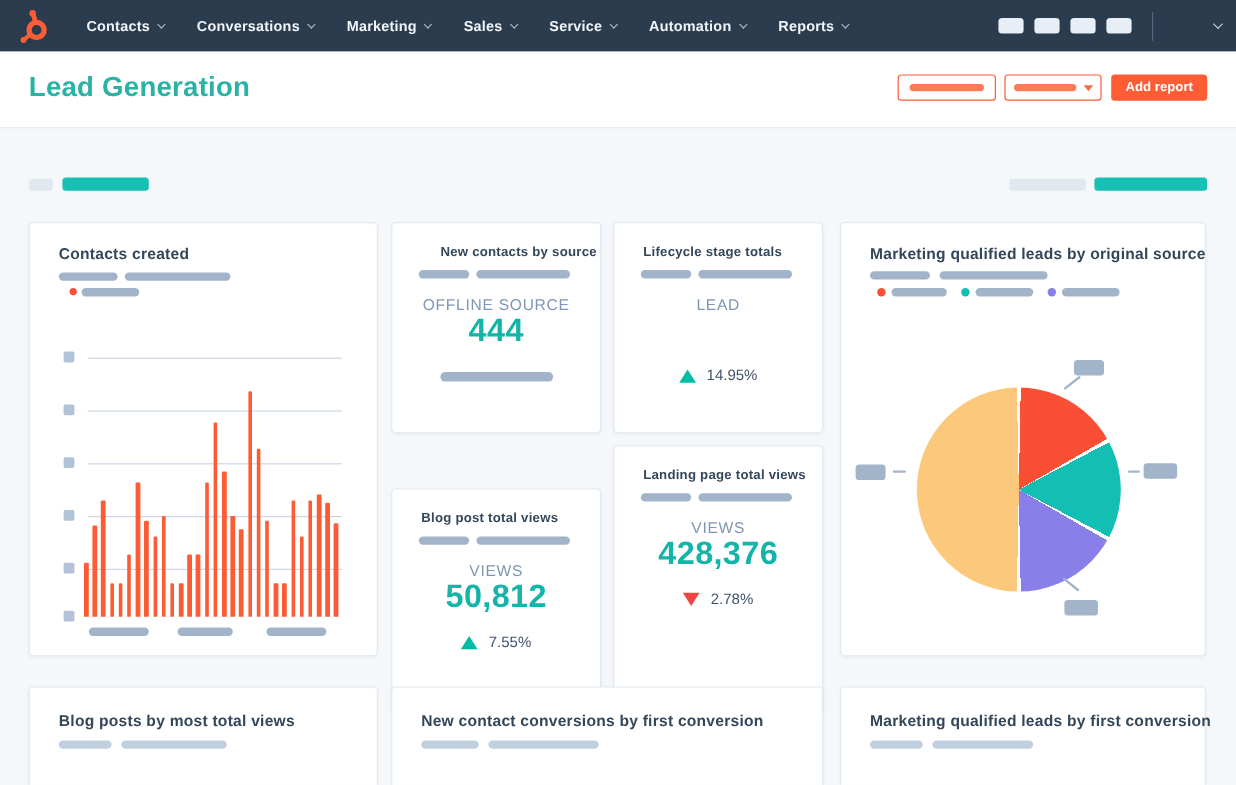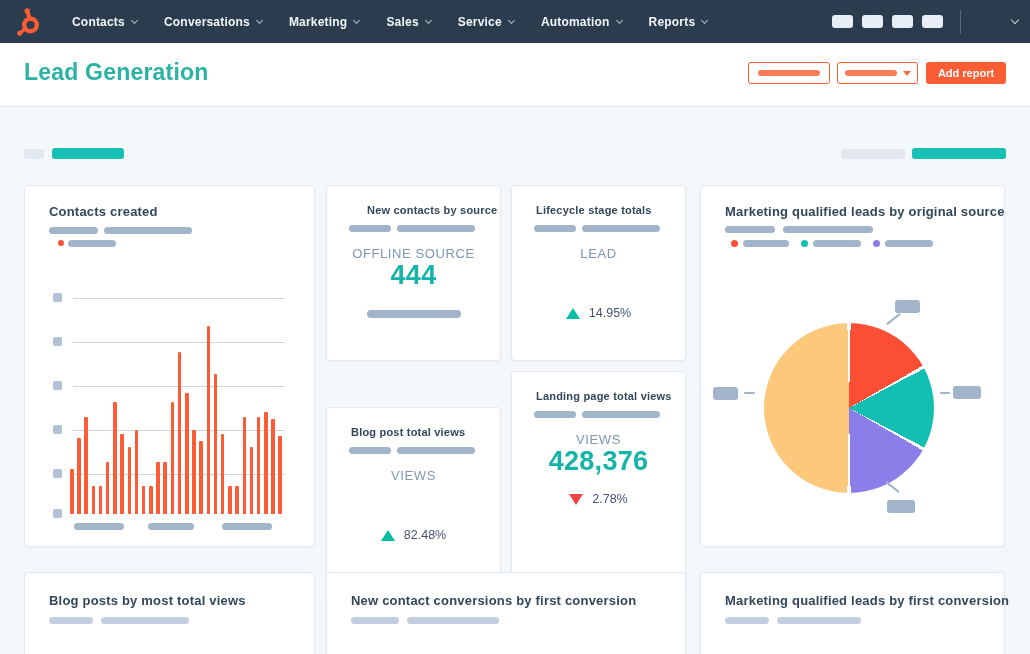--- a/index.html
+++ b/index.html
@@ -204,23 +204,24 @@
     <i class="tri-up"></i>
     <span>14.95%</span>
   </div>
 </div>
 
 <div class="card" style="left:326px; top:371px; width:175px; height:188px;margin-top:36px;">
   <div class="card-title" style="font-size:11px;">Blog post total views</div>
   <div class="ph" style="left:22px; top:39px; width:42px; height:7px;"></div>
   <div class="ph" style="left:70px; top:39px; width:78px; height:7px;"></div>
   <div class="m-label">VIEWS</div>
+  <div class="m-value">50,812</div>
   <div class="m-delta">
     <i class="tri-up"></i>
-    <span>82.48%</span>
+    <span>7.55%</span>
   </div>
 </div>
 
 <div class="card" style="left:511px; top:371px; width:175px; height:224px;">
   <div class="card-title" style="font-size:11px;">Landing page total views</div>
   <div class="ph" style="left:22px; top:39px; width:42px; height:7px;"></div>
   <div class="ph" style="left:70px; top:39px; width:78px; height:7px;"></div>
   <div class="m-label">VIEWS</div>
   <div class="m-value">428,376</div>
   <div class="m-delta">

